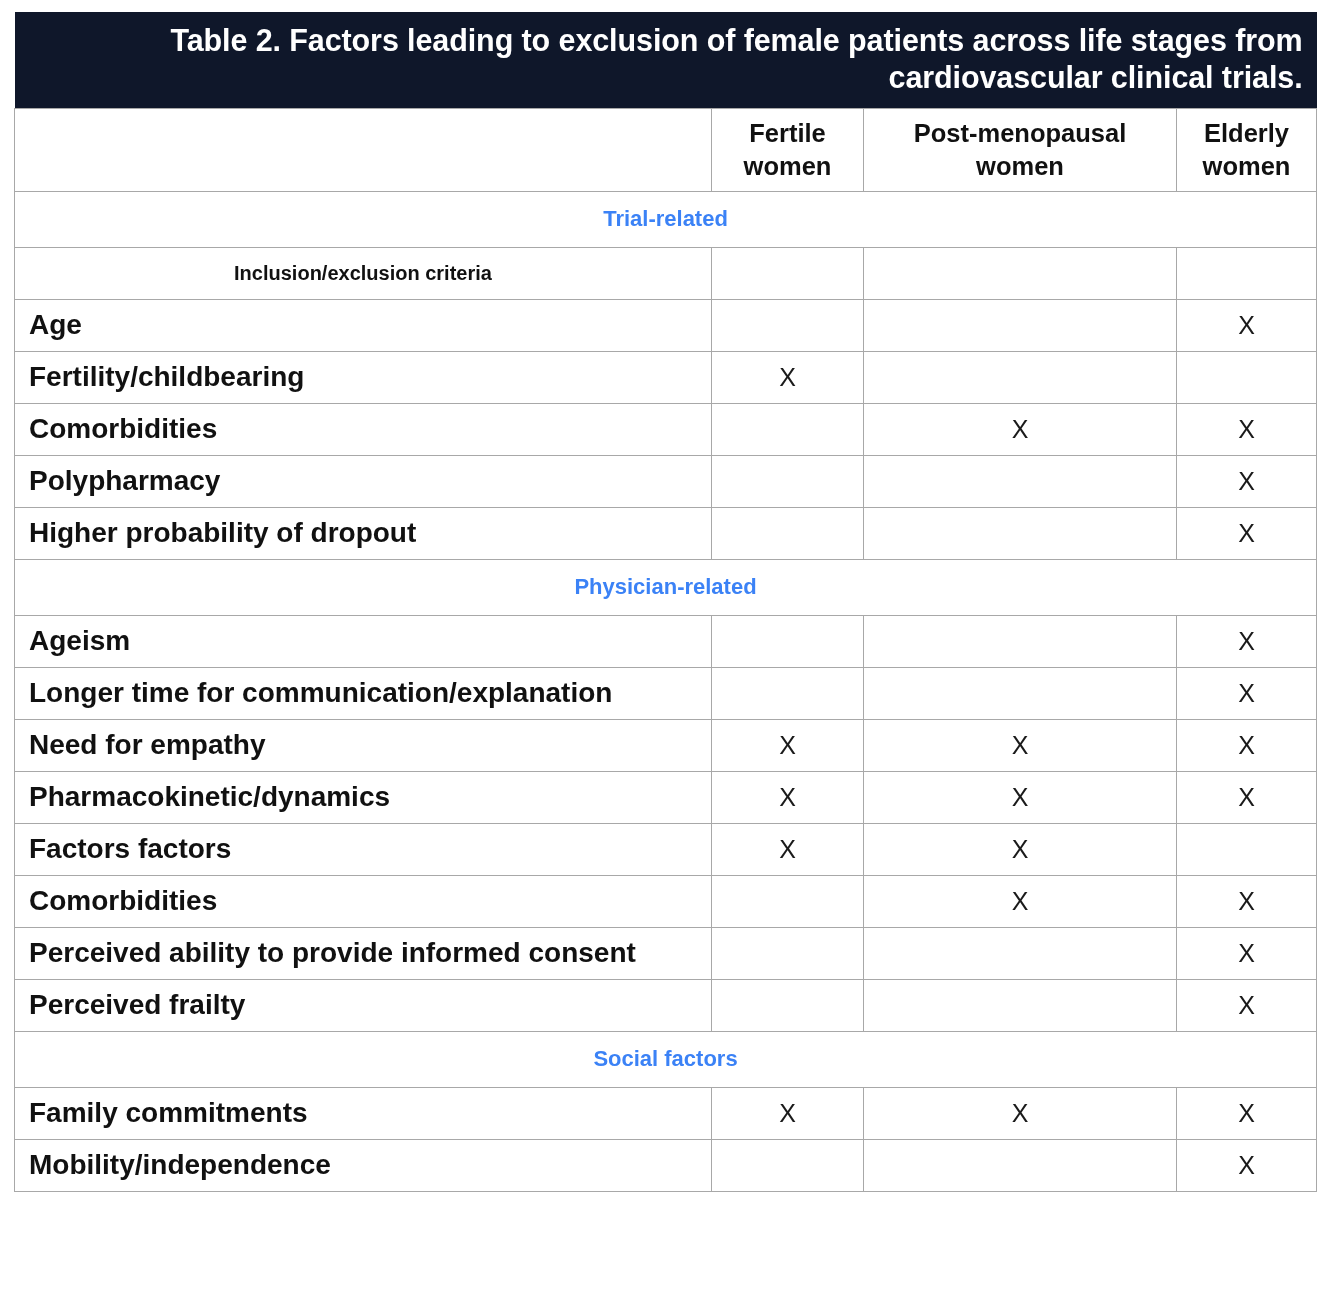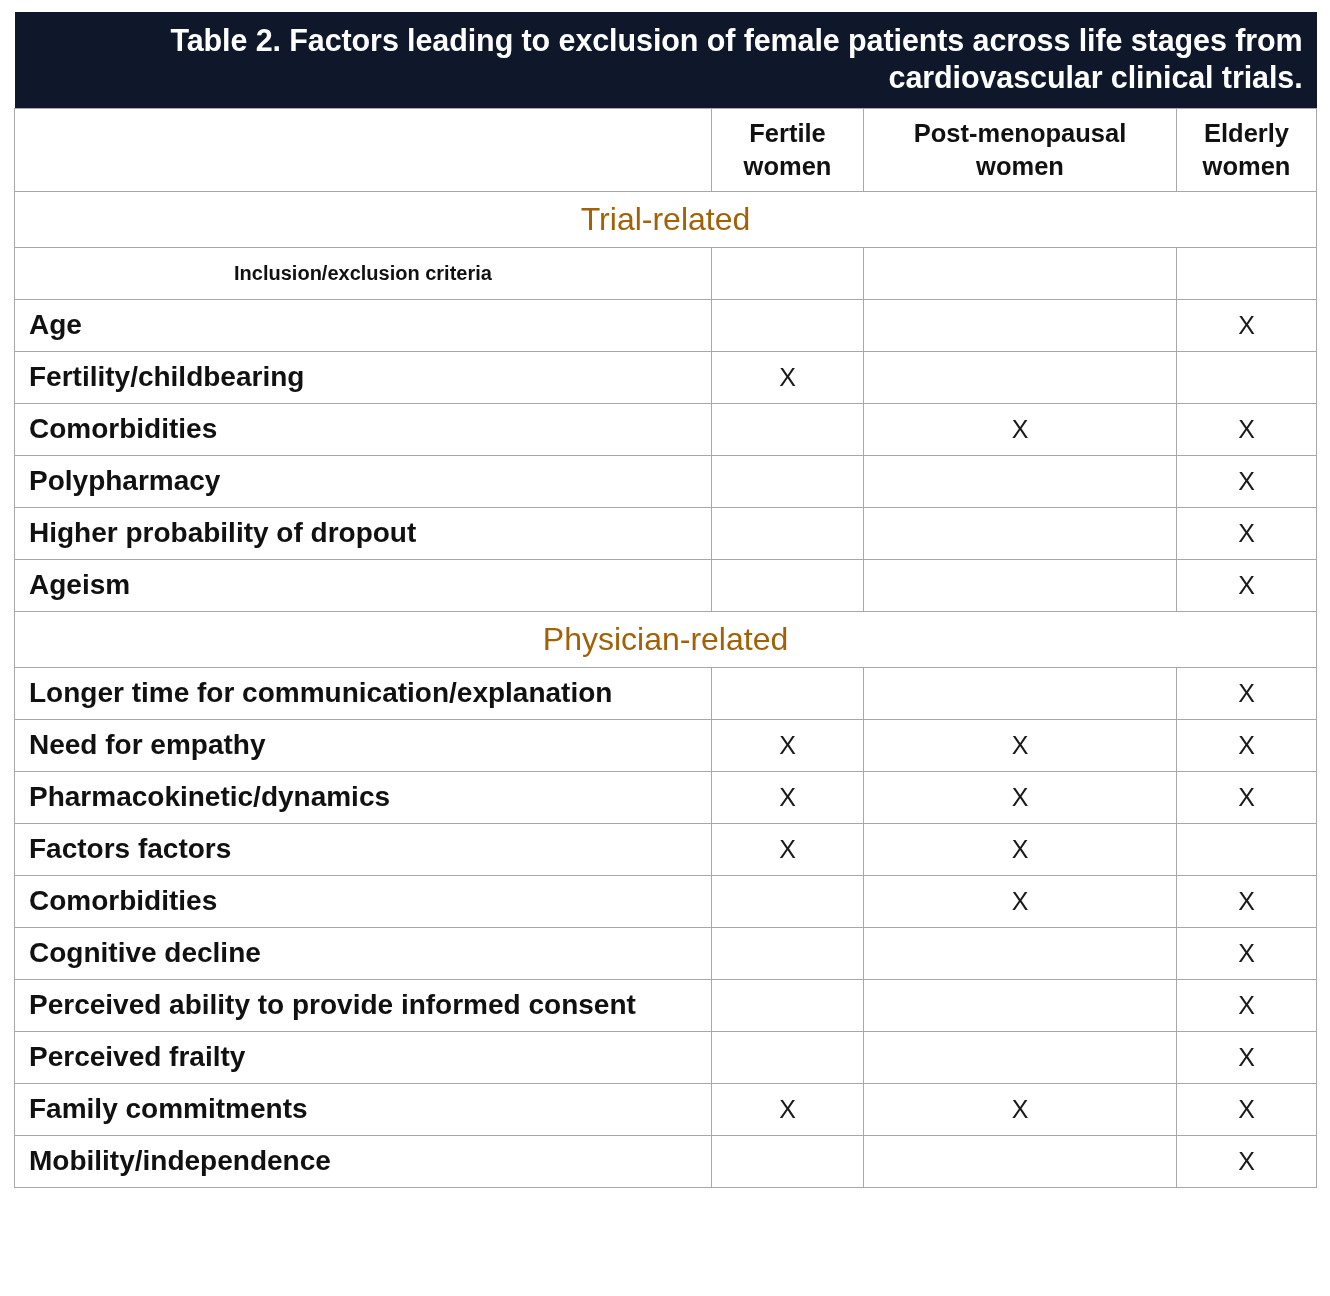--- a/index.html
+++ b/index.html
@@ -57,23 +57,23 @@
     padding: 8px 6px;
     height: 76px;
   }
   th.colhead.blank-head { border-left: 1.6px solid #a8a8a8; }
 
   
   td.section-band {
     border: 1.6px solid #a8a8a8;
     text-align: center;
     vertical-align: middle;
-    font-size: 32px;
-    font-weight: normal;
-    color: #a16207;
+    font-size: 22px;
+    font-weight: bold;
+    color: #3b82f6;
     height: 56px;
     padding: 0;
   }
 
   
   td.subsection-label {
     border: 1.6px solid #a8a8a8;
     text-align: center;
     vertical-align: middle;
     font-size: 20px;
@@ -163,29 +163,29 @@
           <td class="mark"></td>
           <td class="mark">X</td>
         </tr>
         <tr>
           <td class="row-label">Higher probability of dropout</td>
           <td class="mark"></td>
           <td class="mark"></td>
           <td class="mark">X</td>
         </tr>
         <tr>
+          <td class="section-band" colspan="4">Physician-related</td>
+        </tr>
+        <tr>
           <td class="row-label">Ageism</td>
           <td class="mark"></td>
           <td class="mark"></td>
           <td class="mark">X</td>
         </tr>
         <tr>
-          <td class="section-band" colspan="4">Physician-related</td>
-        </tr>
-        <tr>
           <td class="row-label">Longer time for communication/explanation</td>
           <td class="mark"></td>
           <td class="mark"></td>
           <td class="mark">X</td>
         </tr>
         <tr>
           <td class="row-label">Need for empathy</td>
           <td class="mark">X</td>
           <td class="mark">X</td>
           <td class="mark">X</td>
@@ -202,36 +202,33 @@
           <td class="mark">X</td>
           <td class="mark"></td>
         </tr>
         <tr>
           <td class="row-label">Comorbidities</td>
           <td class="mark"></td>
           <td class="mark">X</td>
           <td class="mark">X</td>
         </tr>
         <tr>
-          <td class="row-label">Cognitive decline</td>
-          <td class="mark"></td>
-          <td class="mark"></td>
-          <td class="mark">X</td>
-        </tr>
-        <tr>
           <td class="row-label">Perceived ability to provide informed consent</td>
           <td class="mark"></td>
           <td class="mark"></td>
           <td class="mark">X</td>
         </tr>
         <tr>
           <td class="row-label">Perceived frailty</td>
           <td class="mark"></td>
           <td class="mark"></td>
           <td class="mark">X</td>
+        </tr>
+        <tr>
+          <td class="section-band" colspan="4">Social factors</td>
         </tr>
         <tr>
           <td class="row-label">Family commitments</td>
           <td class="mark">X</td>
           <td class="mark">X</td>
           <td class="mark">X</td>
         </tr>
         <tr>
           <td class="row-label">Mobility/independence</td>
           <td class="mark"></td>

